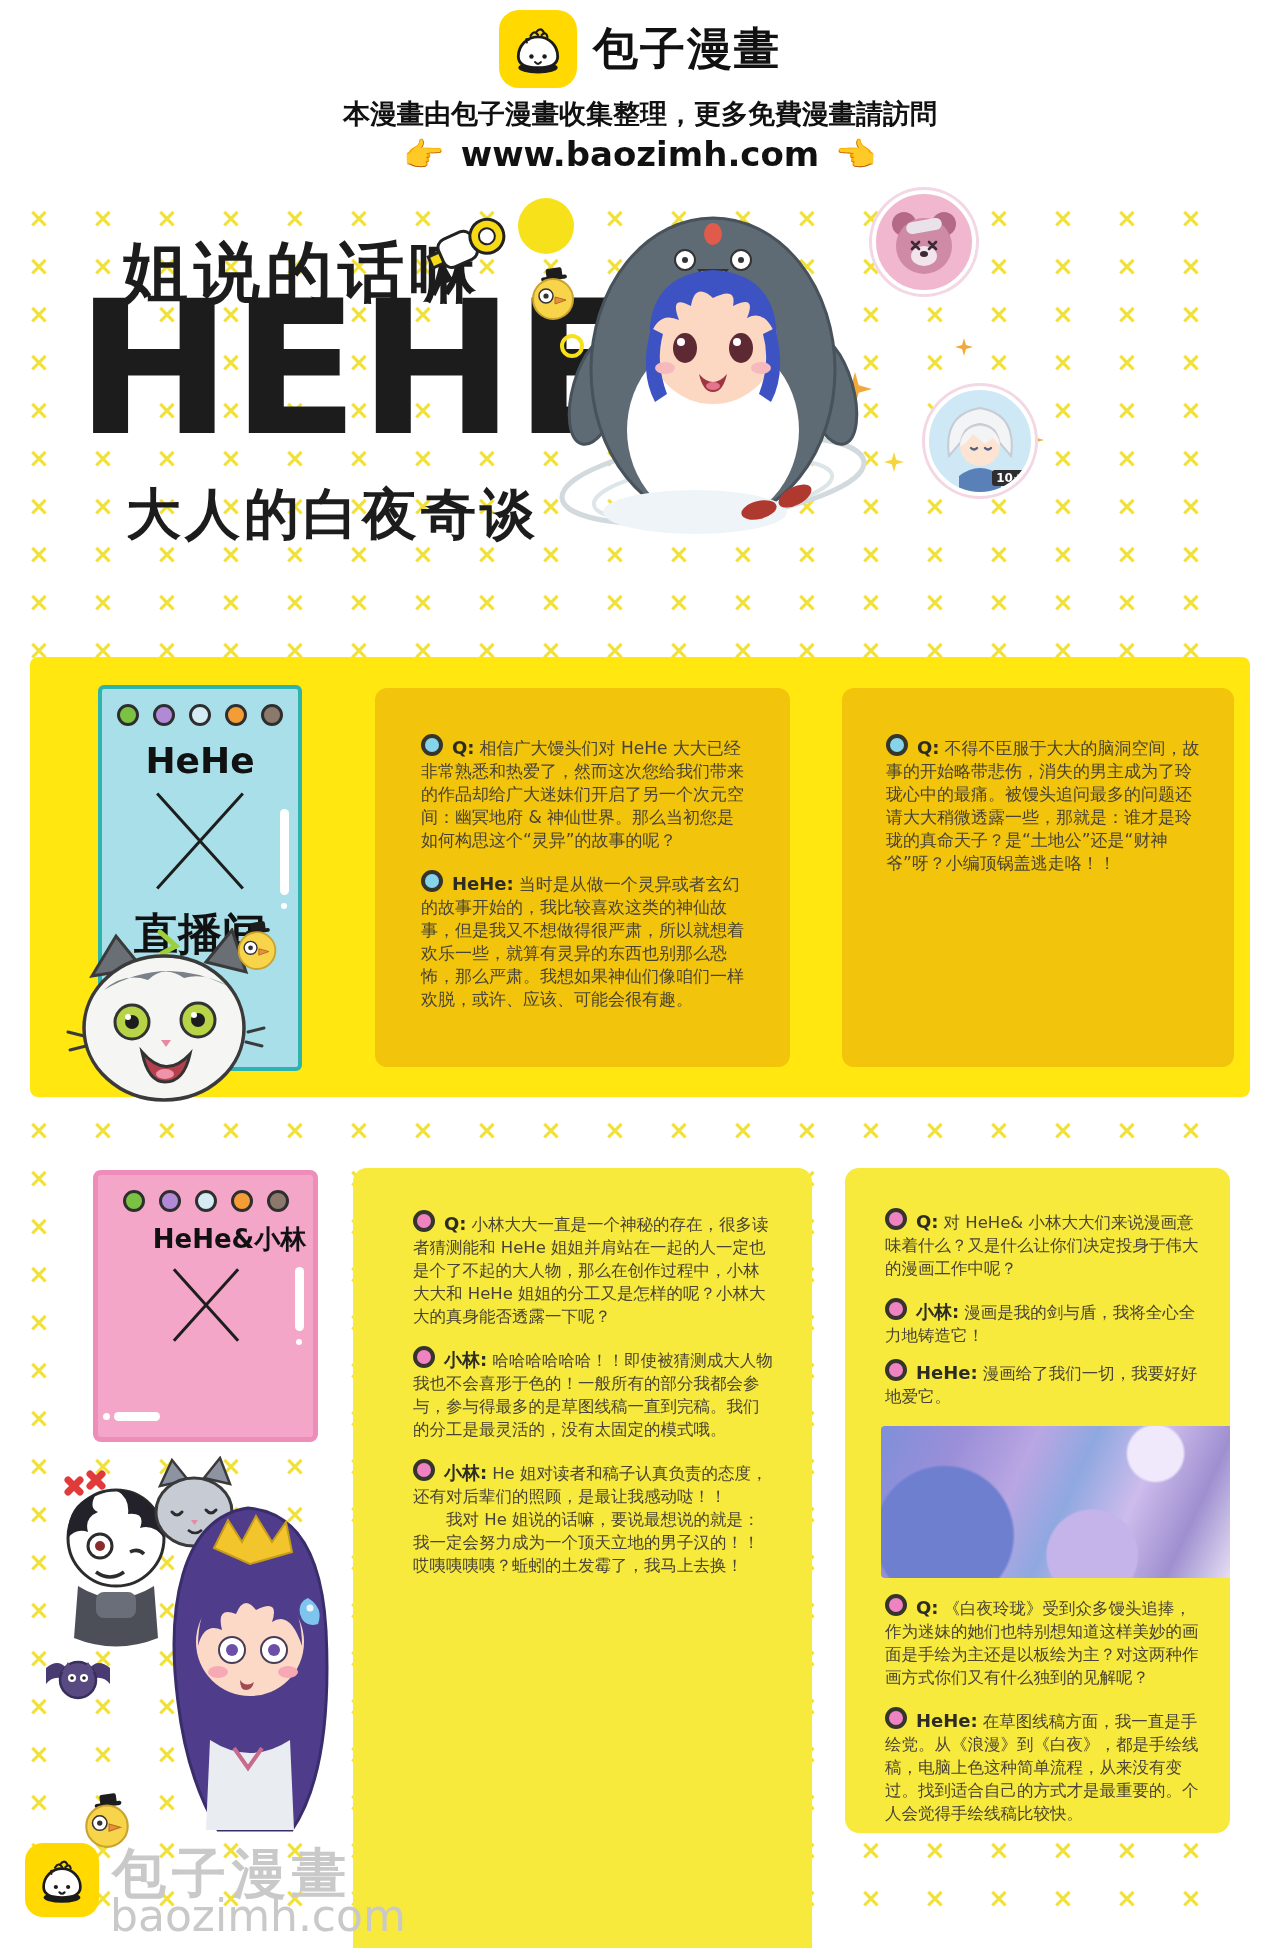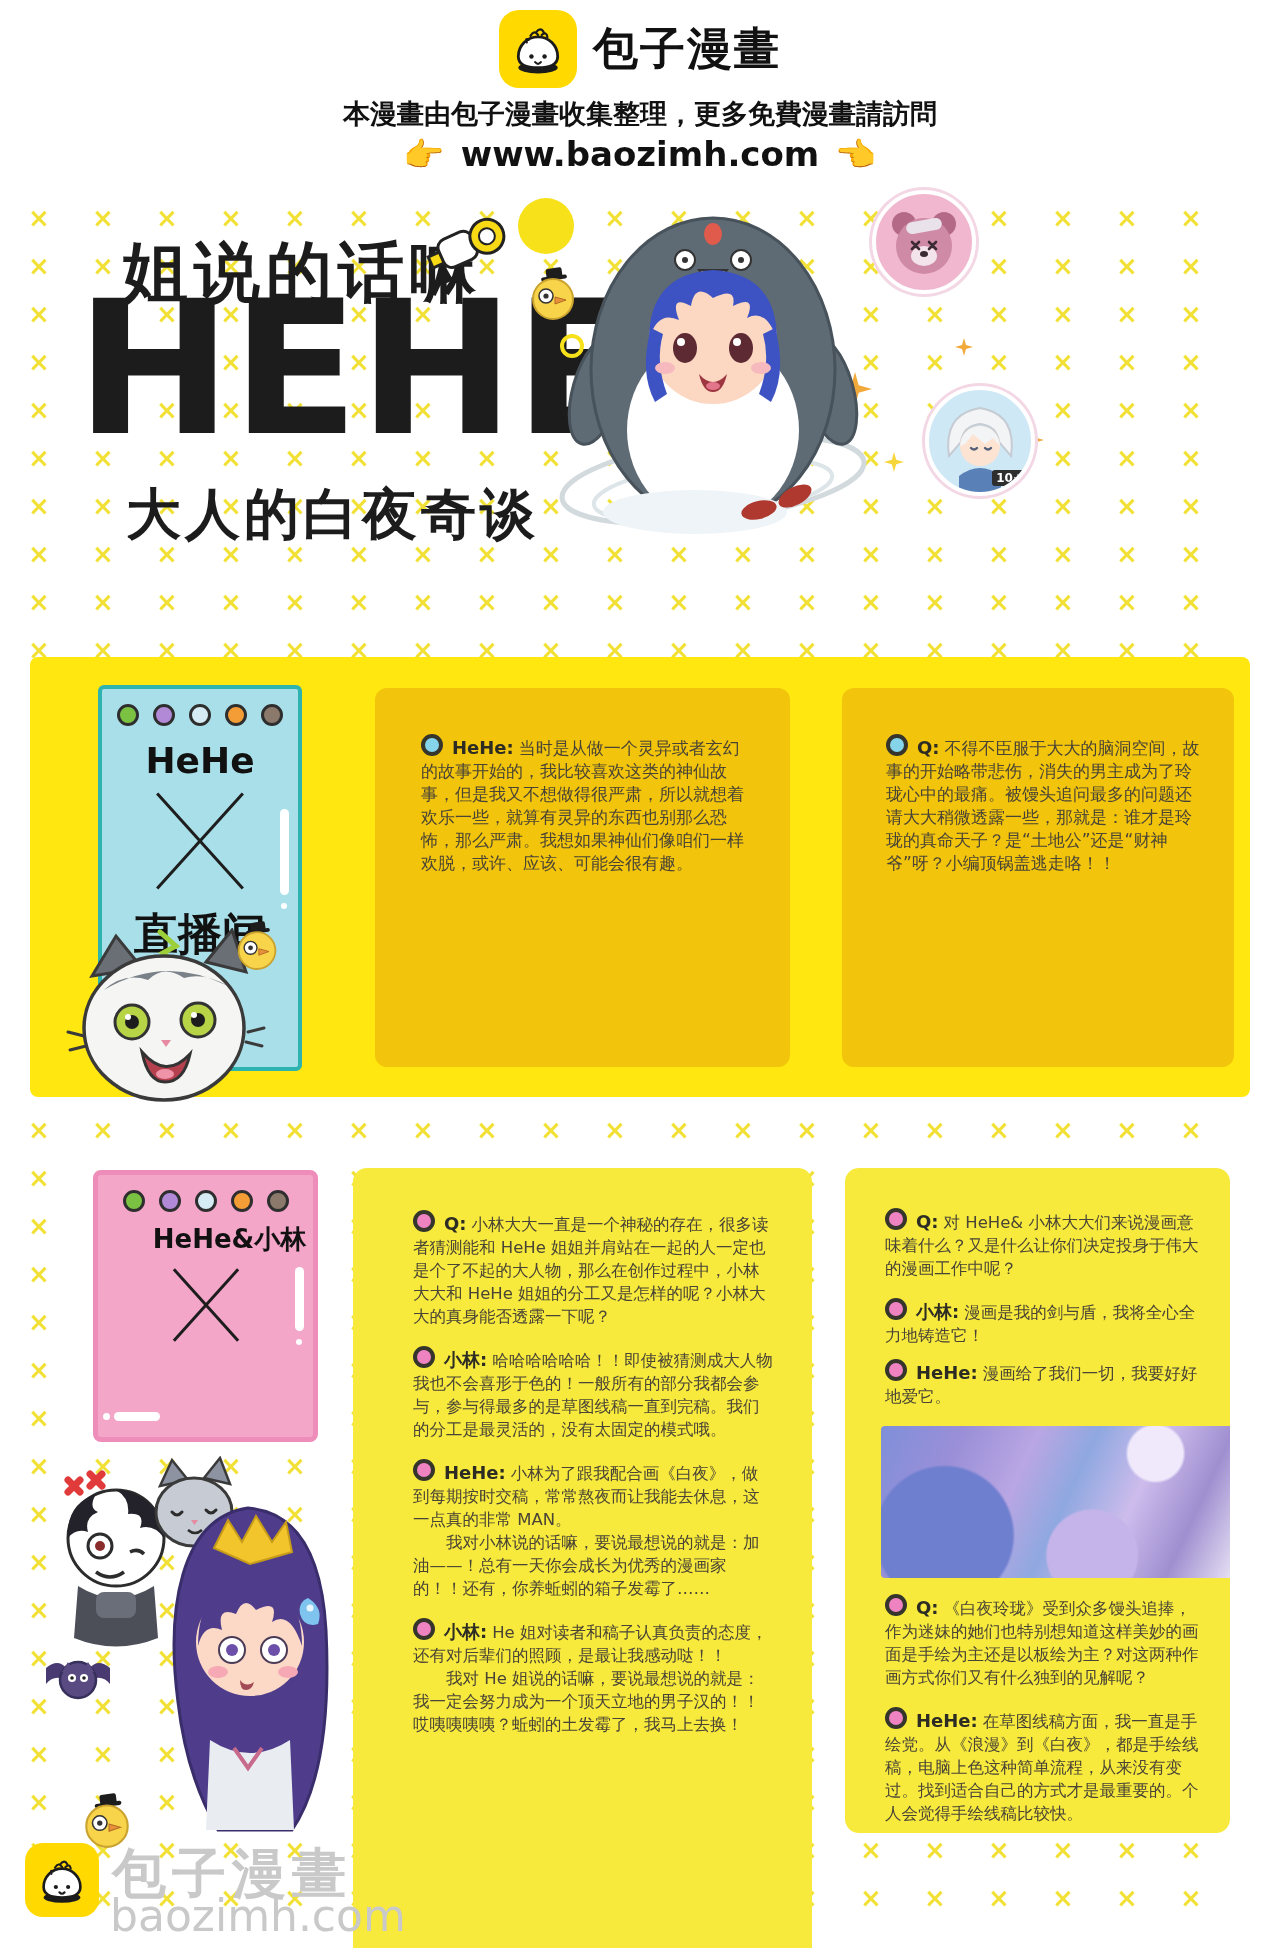--- a/index.html
+++ b/index.html
@@ -904,20 +904,23 @@
       <div class="cross"></div>
       <div class="card-bottom">直播间</div>
       <div class="vbar"></div>
       <div class="vdot"></div>
       <div class="hdash"></div>
       <div class="hdot"></div>
     </div>
 
     <div class="gold gl">
       <p class="qa">
+        <span class="bullet blue-b"></span><b>Q:</b><span class="t">相信广大馒头们对 HeHe 大大已经非常熟悉和热爱了，然而这次您给我们带来的作品却给广大迷妹们开启了另一个次元空间：幽冥地府 &amp; 神仙世界。那么当初您是如何构思这个“灵异”的故事的呢？</span>
+      </p>
+      <p class="qa">
         <span class="bullet blue-b"></span><b>HeHe:</b><span class="t">当时是从做一个灵异或者玄幻的故事开始的，我比较喜欢这类的神仙故事，但是我又不想做得很严肃，所以就想着欢乐一些，就算有灵异的东西也别那么恐怖，那么严肃。我想如果神仙们像咱们一样欢脱，或许、应该、可能会很有趣。</span>
       </p>
     </div>
 
     <div class="gold gr">
       <p class="qa">
         <span class="bullet blue-b"></span><b>Q:</b><span class="t">不得不臣服于大大的脑洞空间，故事的开始略带悲伤，消失的男主成为了玲珑心中的最痛。被馒头追问最多的问题还请大大稍微透露一些，那就是：谁才是玲珑的真命天子？是“土地公”还是“财神爷”呀？小编顶锅盖逃走咯！！</span>
       </p>
     </div>
   </div>
@@ -969,24 +972,20 @@
   </div>
 
   <div class="abs ybox yl">
     <p class="qa">
       <span class="bullet pink-b"></span><b>Q:</b><span class="t">小林大大一直是一个神秘的存在，很多读者猜测能和 HeHe 姐姐并肩站在一起的人一定也是个了不起的大人物，那么在创作过程中，小林大大和 HeHe 姐姐的分工又是怎样的呢？小林大大的真身能否透露一下呢？</span>
     </p>
     <p class="qa">
       <span class="bullet pink-b"></span><b>小林:</b><span class="t">哈哈哈哈哈哈！！即使被猜测成大人物我也不会喜形于色的！一般所有的部分我都会参与，参与得最多的是草图线稿一直到完稿。我们的分工是最灵活的，没有太固定的模式哦。</span>
     </p>
     <p class="qa">
-      <span class="bullet pink-b"></span><b>HeHe:</b><span class="t">小林为了跟我配合画《白夜》，做到每期按时交稿，常常熬夜而让我能去休息，这一点真的非常 MAN。</span>
-      <span class="t2">我对小林说的话嘛，要说最想说的就是：加油——！总有一天你会成长为优秀的漫画家的！！还有，你养蚯蚓的箱子发霉了……</span>
-    </p>
-    <p class="qa">
       <span class="bullet pink-b"></span><b>小林:</b><span class="t">He 姐对读者和稿子认真负责的态度，还有对后辈们的照顾，是最让我感动哒！！</span>
       <span class="t2">我对 He 姐说的话嘛，要说最想说的就是：我一定会努力成为一个顶天立地的男子汉的！！哎咦咦咦咦？蚯蚓的土发霉了，我马上去换！</span>
     </p>
   </div>
 
   <div class="abs ybox yr">
     <p class="qa">
       <span class="bullet pink-b"></span><b>Q:</b><span class="t">对 HeHe&amp; 小林大大们来说漫画意味着什么？又是什么让你们决定投身于伟大的漫画工作中呢？</span>
     </p>
     <p class="qa" style="margin-bottom:12px;">

